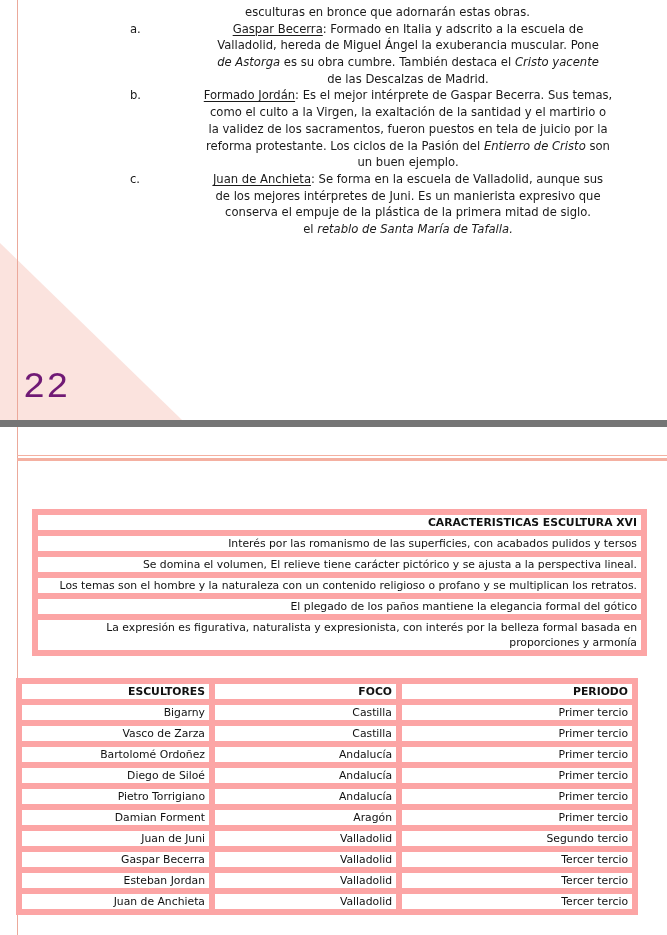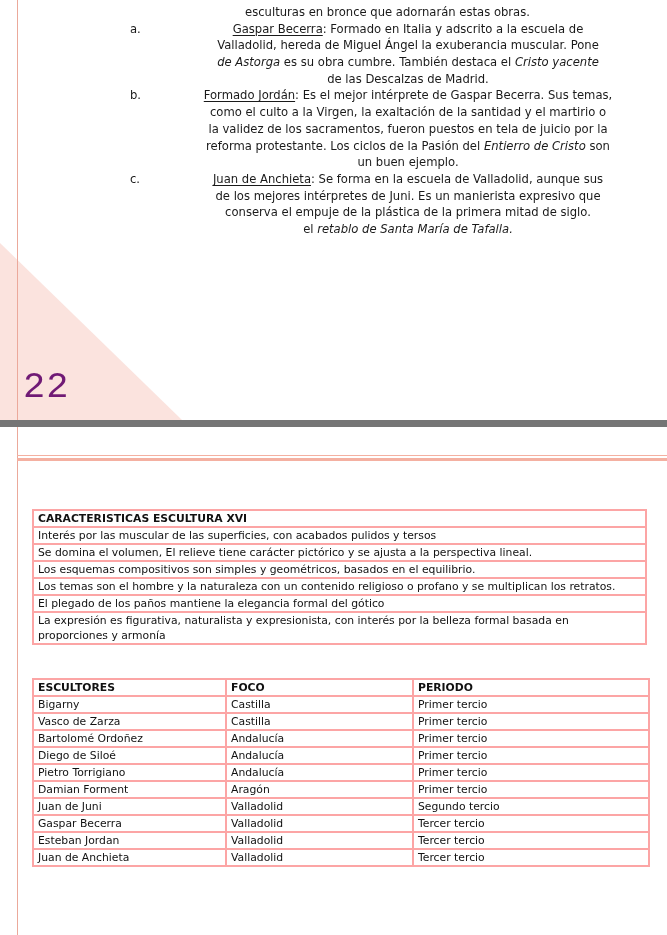--- a/index.html
+++ b/index.html
@@ -27,27 +27,27 @@
   .page-bottom { position: absolute; left: 0; top: 427px; width: 667px; height: 508px; background: #fff; }
   .margin-line-bottom { position: absolute; left: 17px; top: 0; width: 1px; height: 508px; background: #eba99b; }
   .header-rule-thin { position: absolute; left: 17px; top: 28px; width: 650px; height: 1px; background: #f4b0a1; }
   .header-rule-thick { position: absolute; left: 17px; top: 31px; width: 650px; height: 3px; background: #f4b0a1; }
 
   table.doc {
     position: absolute; border-collapse: collapse; table-layout: fixed;
     font-size: 10.8px; color: #111;
   }
   table.doc td, table.doc th {
-    border: 2px solid #fca5a5; padding: 0 4px; text-align: left; vertical-align: top;
+    border: 6px solid #fca5a5; padding: 0 4px; text-align: right; vertical-align: top;
     line-height: 15px; overflow: hidden;
   }
   table.doc th { font-weight: bold; }
   #char-table { left: 32px; top: 82px; width: 615px; }
   #char-table td, #char-table th { white-space: normal; }
-  #sculptor-table { left: 32px; top: 251px; width: 616px; }
+  #sculptor-table { left: 16px; top: 251px; width: 616px; }
   #sculptor-table td, #sculptor-table th { white-space: nowrap; height: 15px; }
 </style>
 </head>
 <body>
 
 <div class="page-top">
   <svg class="triangle" viewBox="0 0 667 420" width="667" height="420">
     <polygon points="0,243 182,420 0,420" fill="#fbe3de"></polygon>
   </svg>
   <div class="margin-line-top"></div>
@@ -87,27 +87,24 @@
   <div class="header-rule-thick"></div>
 
   <table class="doc" id="char-table">
     <thead>
       <tr>
         <th>CARACTERISTICAS ESCULTURA XVI</th>
       </tr>
     </thead>
     <tbody id="char-body">
         <tr>
-          <td>Interés por las muscular de las superficies, con acabados pulidos y tersos</td>
+          <td>Interés por las romanismo de las superficies, con acabados pulidos y tersos</td>
         </tr>
         <tr>
           <td>Se domina el volumen, El relieve tiene carácter pictórico y se ajusta a la perspectiva lineal.</td>
-        </tr>
-        <tr>
-          <td>Los esquemas compositivos son simples y geométricos, basados en el equilibrio.</td>
         </tr>
         <tr>
           <td>Los temas son el hombre y la naturaleza con un contenido religioso o profano y se multiplican los retratos.</td>
         </tr>
         <tr>
           <td>El plegado de los paños mantiene la elegancia formal del gótico</td>
         </tr>
         <tr>
           <td>La expresión es figurativa, naturalista y expresionista, con interés por la belleza formal basada en proporciones y armonía</td>
         </tr>

